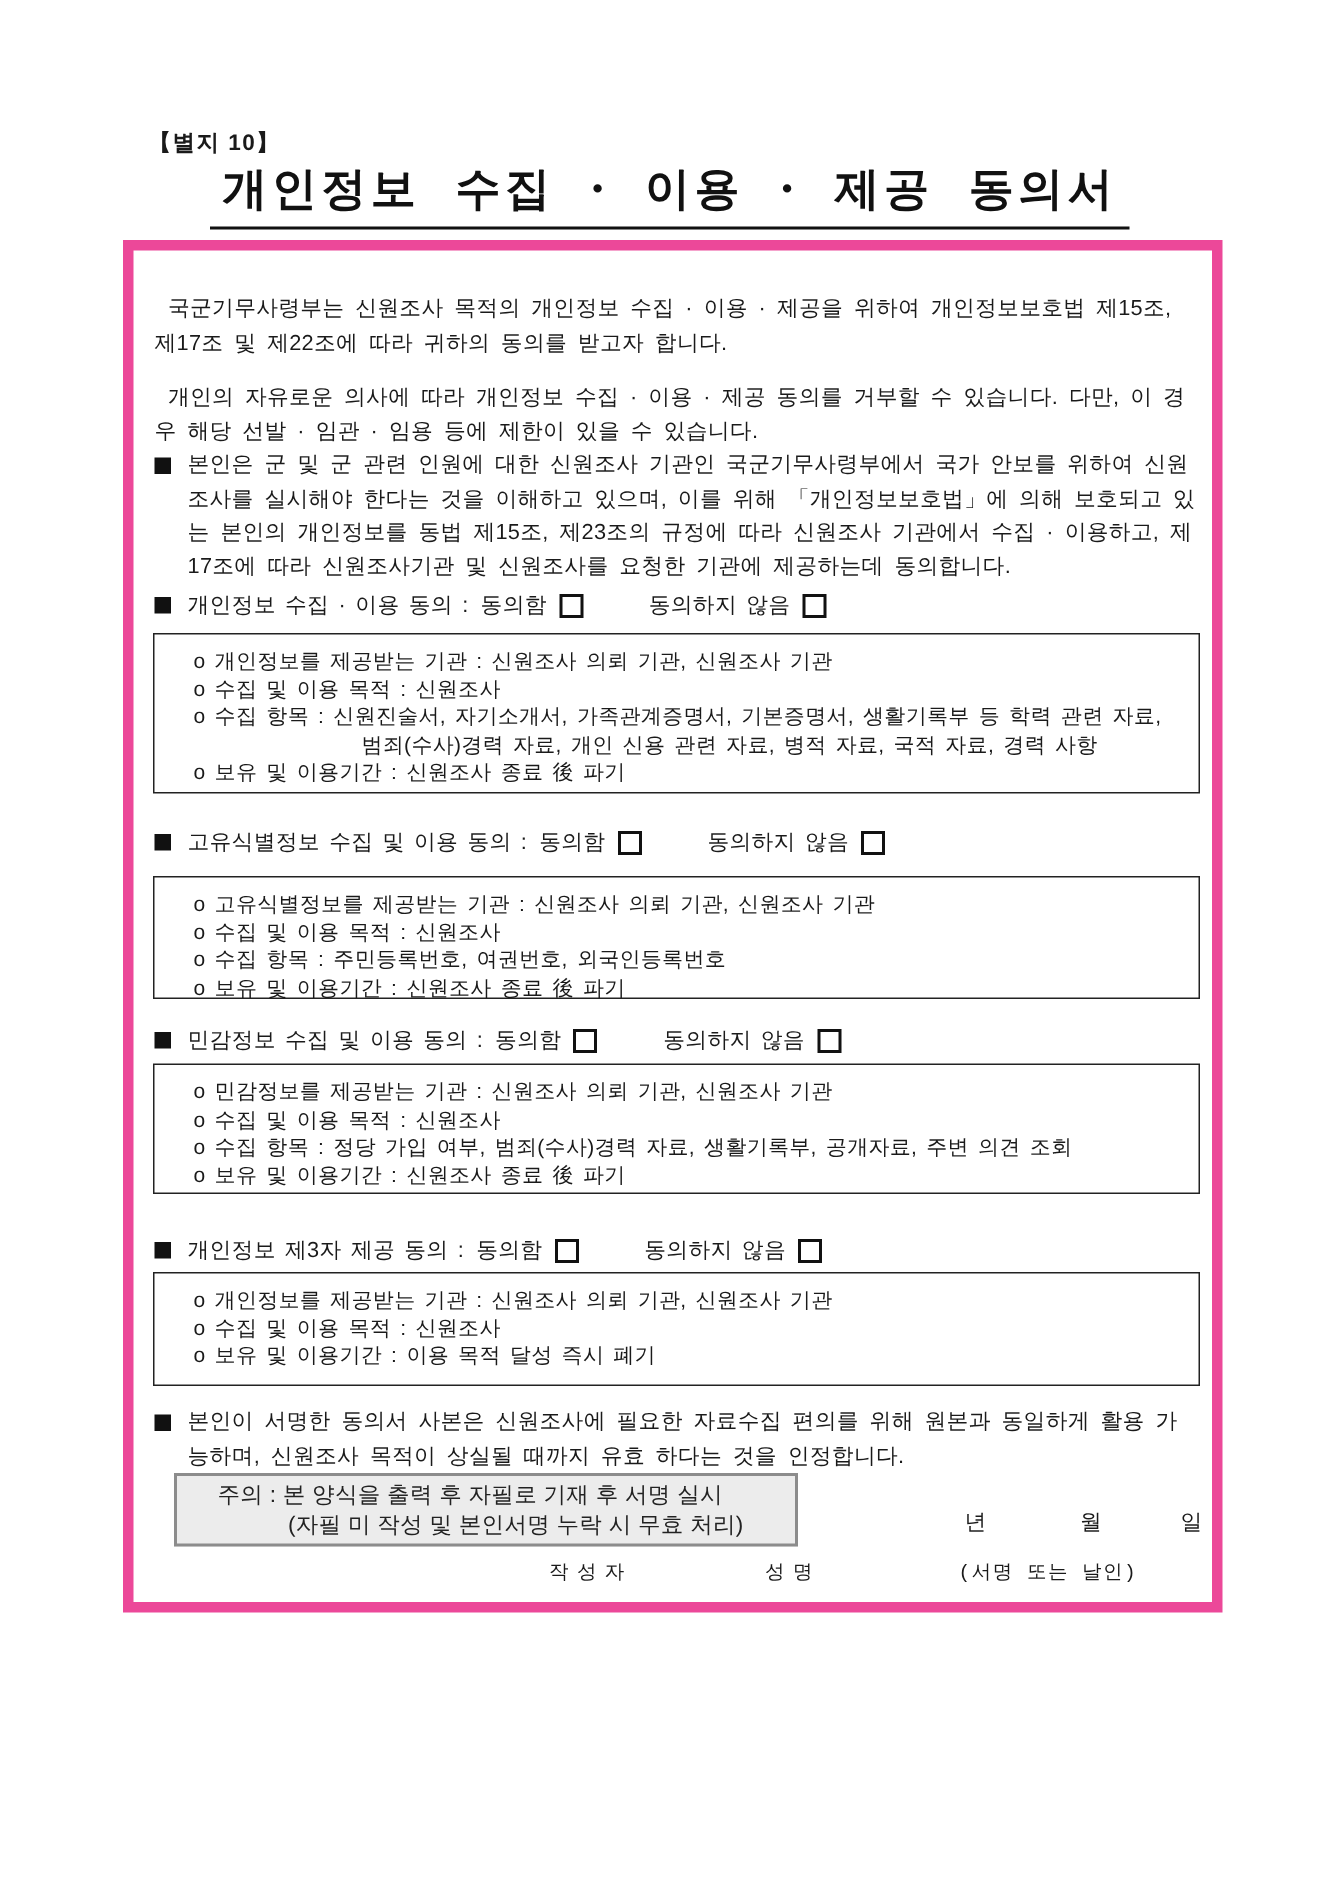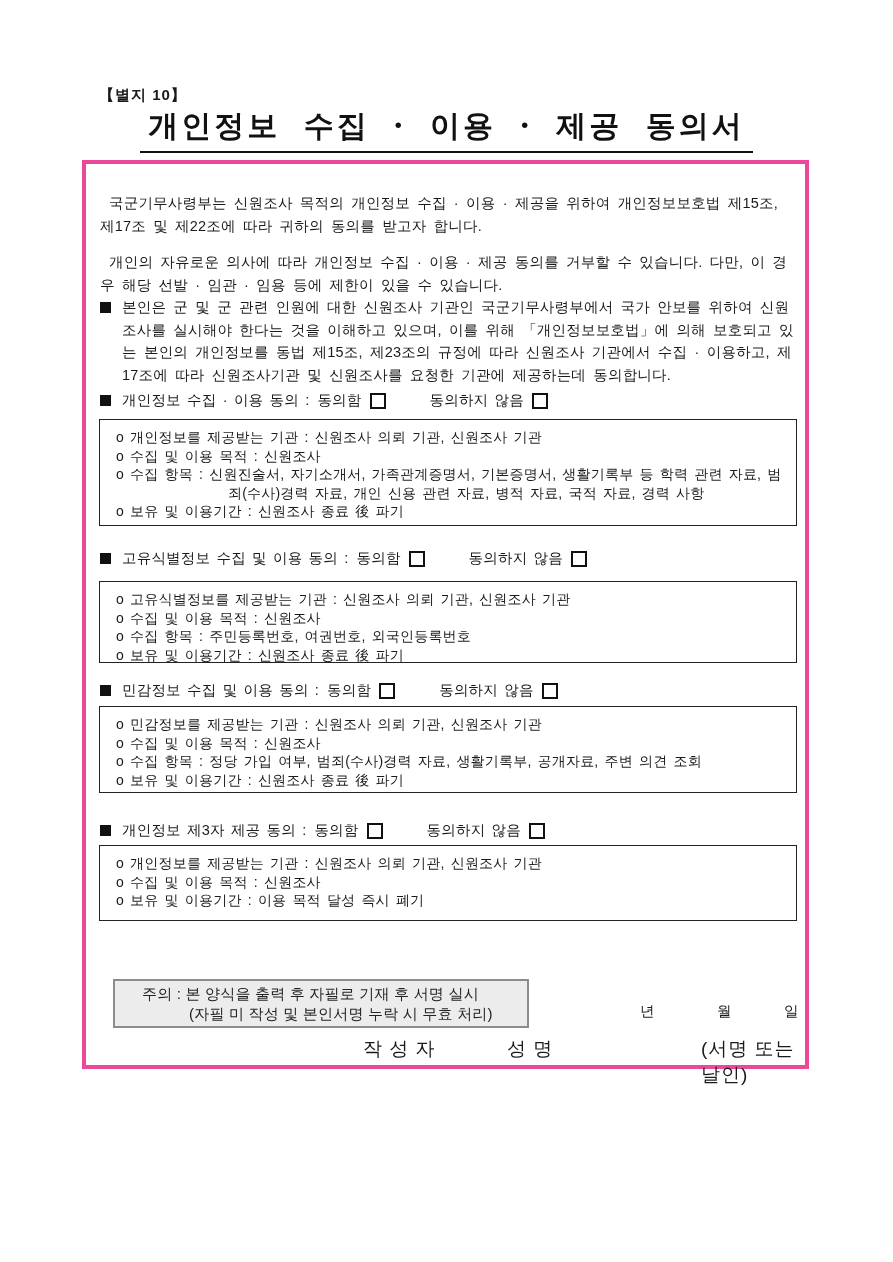--- a/index.html
+++ b/index.html
@@ -15,21 +15,21 @@
   .title-wrap { position:absolute; left:0; right:0; top:106px; text-align:center; }
   .title {
     display:inline-block;
     font-family:"DejaVu Serif","Liberation Serif",serif;
     font-size:30px; font-weight:bold; color:#111;
     letter-spacing:3px; word-spacing:10px;
     border-bottom:2px solid #111; padding:0 8px 4px 8px;
   }
   .frame {
     position:absolute; left:82px; top:160px; width:719px; height:901px;
-    border:4px solid #ec4899; background:#fff;
+    border:7px solid #ec4899; background:#fff;
   }
   .para {
     position:absolute; left:14px; right:10px;
     font-size:14.5px; line-height:23px; text-indent:9px;
     word-spacing:3px; letter-spacing:0.2px;
   }
   #p1 { top:13px; }
   #p2 { top:72px; }
   .bullet-row {
     position:absolute; left:14px; right:10px; display:flex;
@@ -53,43 +53,43 @@
   .agree-label { margin-left:8px; }
   .checkbox {
     width:12px; height:12px; border:2px solid #111; flex:0 0 auto;
     margin-left:8px; background:#fff;
   }
   .gap { margin-left:44px; }
   .info-box {
     position:absolute; left:13px; right:8px;
     border:1px solid #222; background:#fff;
     font-size:14px; line-height:18.6px;
-    padding:8px 10px 0 16px; word-spacing:2px; letter-spacing:0.2px;
+    padding:8px 10px 0 26px; word-spacing:2px; letter-spacing:0.2px;
   }
   #box0 { top:255px; height:97px; }
   #box1 { top:417px; height:72px; }
   #box2 { top:542px; height:77px; }
   #box3 { top:681px; height:66px; }
   .box-line.hang { padding-left:112px; text-indent:-112px; }
   .notice-box {
     position:absolute; left:27px; top:815px; width:412px; height:42px;
     background:#ececec; border:2px solid #8c8c8c; color:#222;
     font-weight:normal; font-size:15px; line-height:20px; padding-top:3px;
     letter-spacing:0.2px;
   }
   .notice-l1 { padding-left:27px; }
   .notice-l2 { padding-left:74px; }
   .date-label { position:absolute; top:838px; font-size:14.5px; }
   #date-year  { left:554px; }
   #date-month { left:631px; }
   #date-day   { left:698px; }
-  .footer-label { position:absolute; top:872px; font-size:19px; letter-spacing:1px; }
+  .footer-label { position:absolute; top:872px; font-size:13px; letter-spacing:1px; }
   #writer-label { left:277px; }
   #name-label   { left:421px; }
-  #sign-label   { left:615px; }
+  #sign-label   { left:550px;font-family:Liberation Mono, monospace; }
 </style>
 </head>
 <body>
 
 <div class="page">
 
   <div class="form-label">【별지 10】</div>
 
   <div class="title-wrap">
     <span class="title">개인정보 수집 · 이용 · 제공 동의서</span>
@@ -157,20 +157,24 @@
       <span class="checkbox"></span>
       <span class="gap">동의하지 않음</span>
       <span class="checkbox"></span>
     </div>
     <div class="info-box" id="box3">
       <div class="box-line">o 개인정보를 제공받는 기관 : 신원조사 의뢰 기관, 신원조사 기관</div>
       <div class="box-line">o 수집 및 이용 목적 : 신원조사</div>
       <div class="box-line">o 보유 및 이용기간 : 이용 목적 달성 즉시 폐기</div>
     </div>
 
+    <div class="bullet-row" id="closing-statement">
+      <span class="bullet-sq"></span>
+      <span>본인이 서명한 동의서 사본은 신원조사에 필요한 자료수집 편의를 위해 원본과 동일하게 활용 가능하며, 신원조사 목적이 상실될 때까지 유효 하다는 것을 인정합니다.</span>
+    </div>
 
     <div class="notice-box">
       <div class="notice-l1">주의 : 본 양식을 출력 후 자필로 기재 후 서명 실시</div>
       <div class="notice-l2">(자필 미 작성 및 본인서명 누락 시 무효 처리)</div>
     </div>
 
     <span class="date-label" id="date-year">년</span>
     <span class="date-label" id="date-month">월</span>
     <span class="date-label" id="date-day">일</span>
 

